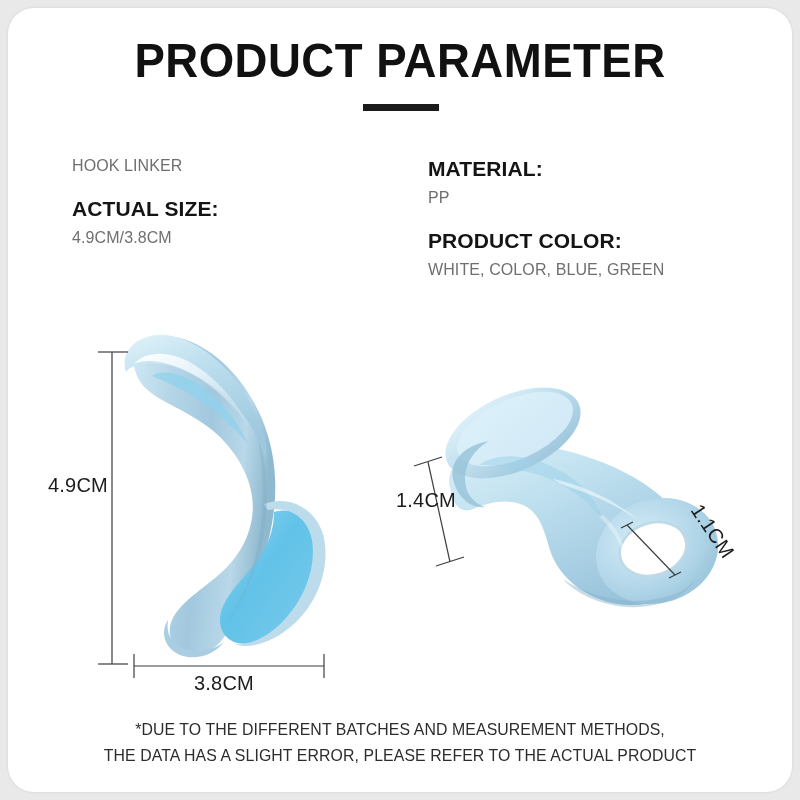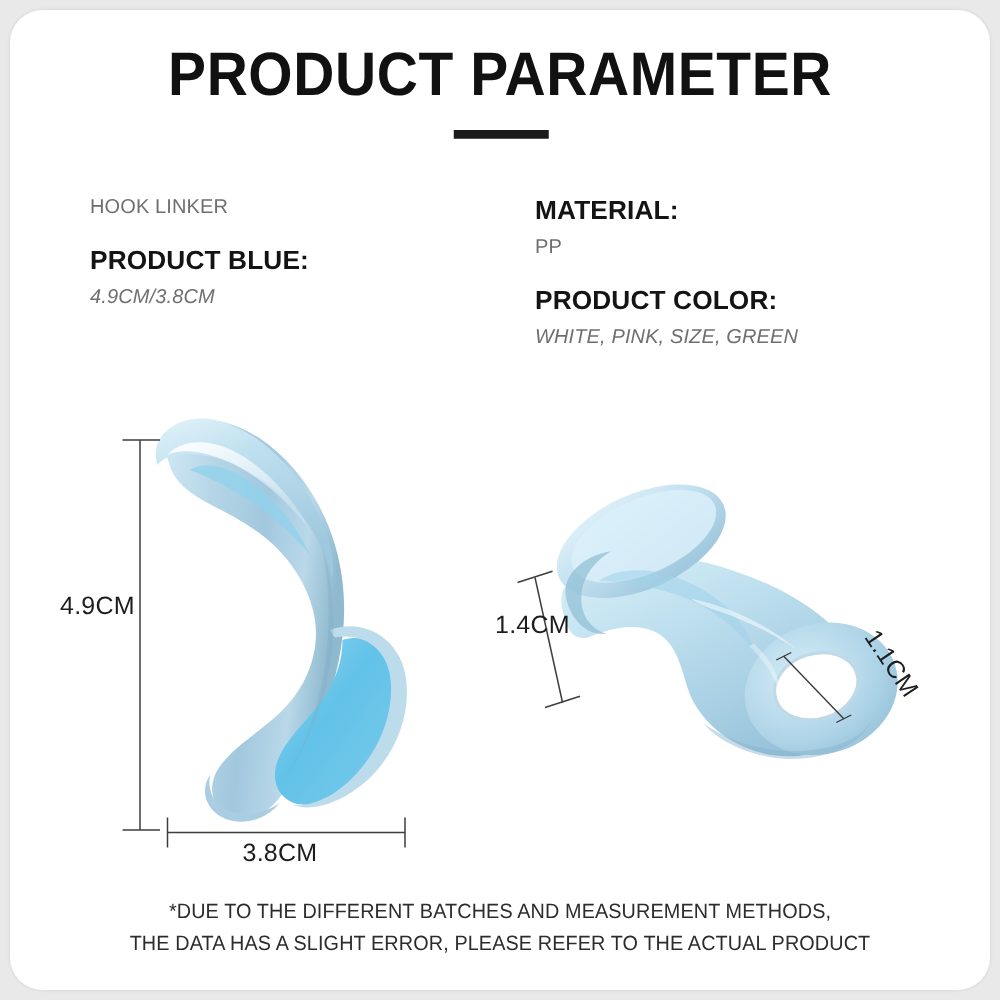--- a/index.html
+++ b/index.html
@@ -64,21 +64,21 @@
   }
   .spec-value {
     font-size: 16px;
     font-weight: normal;
     color: #6f6f6f;
     letter-spacing: 0.1px;
     white-space: nowrap;
     line-height: 1.0;
     margin-bottom: 24px;
   }
-  .spec-value.last { margin-bottom: 0; font-style: italic; }
+  .spec-value.last { margin-bottom: 0; }
 
   
   .product-svg { position: absolute; }
   #product-left  { left: 60px;  top: 320px; }
   #product-right { left: 395px; top: 375px; }
 
   
   .dim-text {
     position: absolute;
     font-size: 20px;
@@ -115,29 +115,29 @@
 </head>
 <body>
 
 <div id="card">
 
   <div id="title">PRODUCT PARAMETER</div>
   <div id="title-rule"></div>
 
   <div class="spec-col" id="spec-left">
     <div class="spec-value">HOOK LINKER</div>
-    <div class="spec-label">PRODUCT BLUE:</div>
+    <div class="spec-label">ACTUAL SIZE:</div>
     <div class="spec-value last">4.9CM/3.8CM</div>
   </div>
 
   <div class="spec-col" id="spec-right">
     <div class="spec-label">MATERIAL:</div>
     <div class="spec-value">PP</div>
     <div class="spec-label">PRODUCT COLOR:</div>
-    <div class="spec-value last">WHITE, PINK, SIZE, GREEN</div>
+    <div class="spec-value last">WHITE, COLOR, BLUE, GREEN</div>
   </div>
 
   <svg id="product-left" class="product-svg" width="300" height="350" viewBox="0 0 300 350">
     <defs>
       <linearGradient id="bodyGradL" x1="0" y1="0" x2="1" y2="0.25">
         <stop offset="0%" stop-color="#cfe8f4"></stop>
         <stop offset="28%" stop-color="#b6d6e7"></stop>
         <stop offset="58%" stop-color="#a2c8de"></stop>
         <stop offset="82%" stop-color="#b9d8e9"></stop>
         <stop offset="100%" stop-color="#8fb9cf"></stop>

